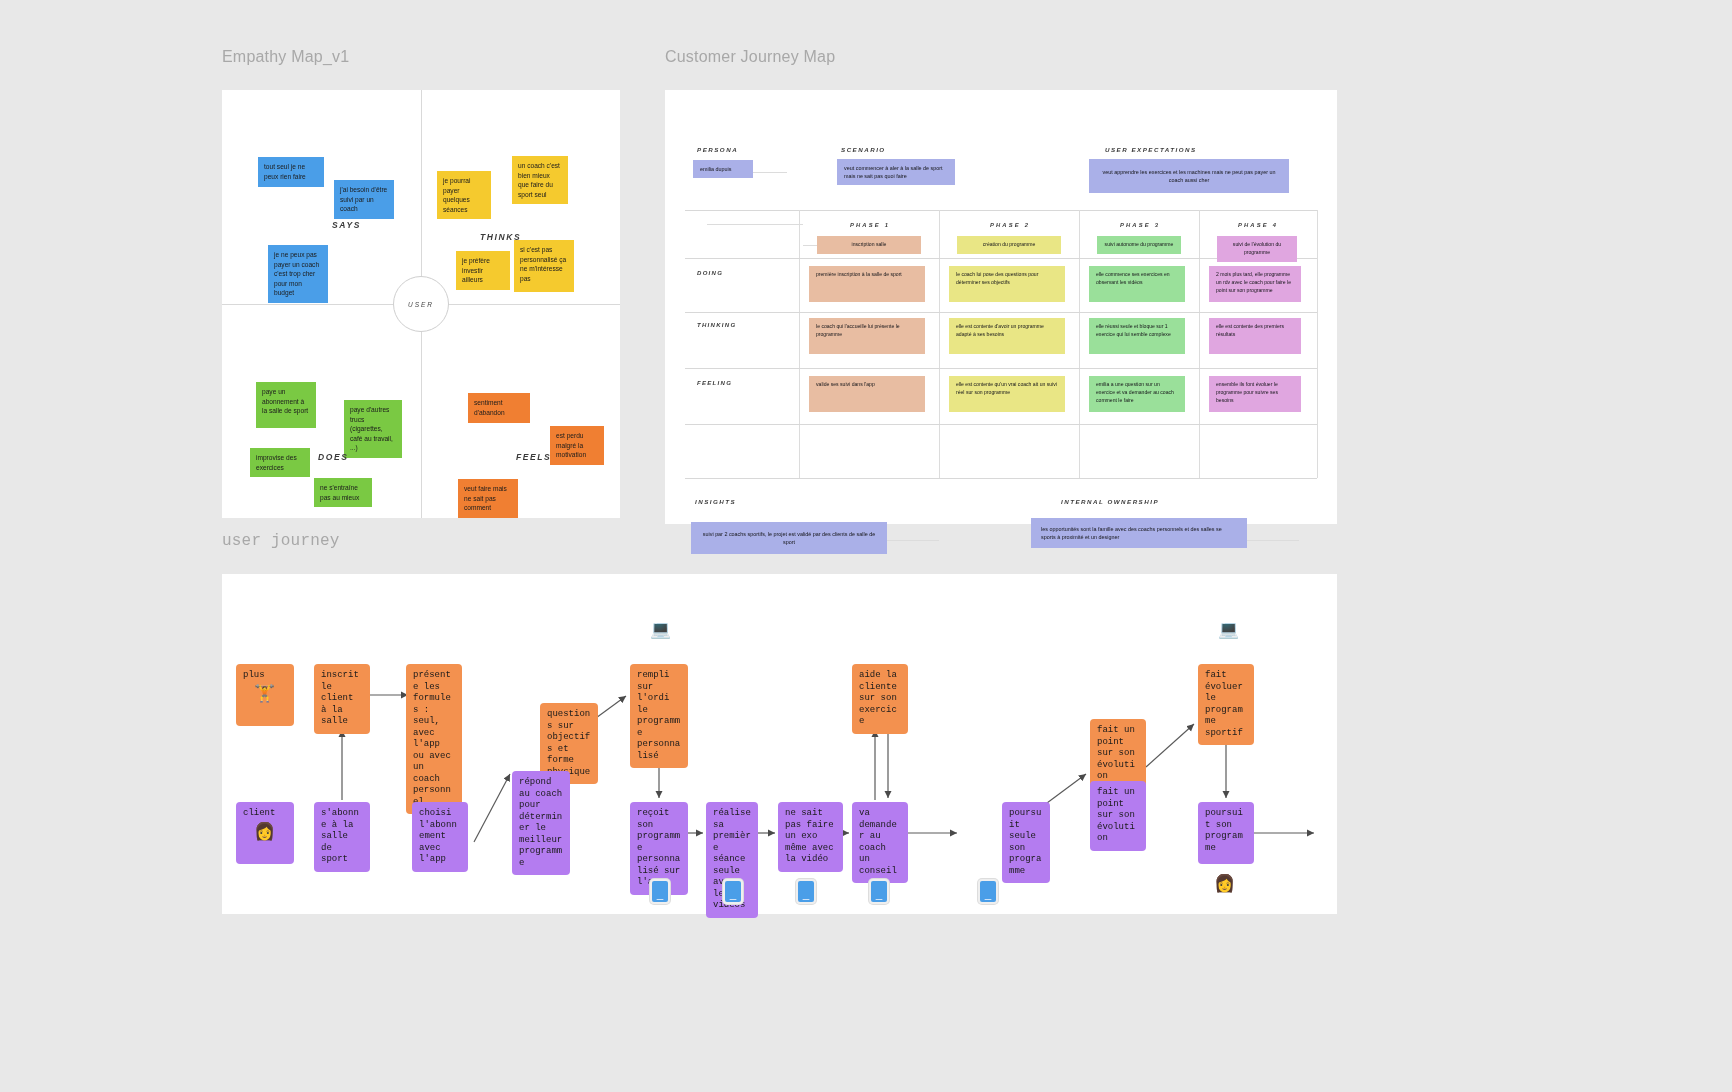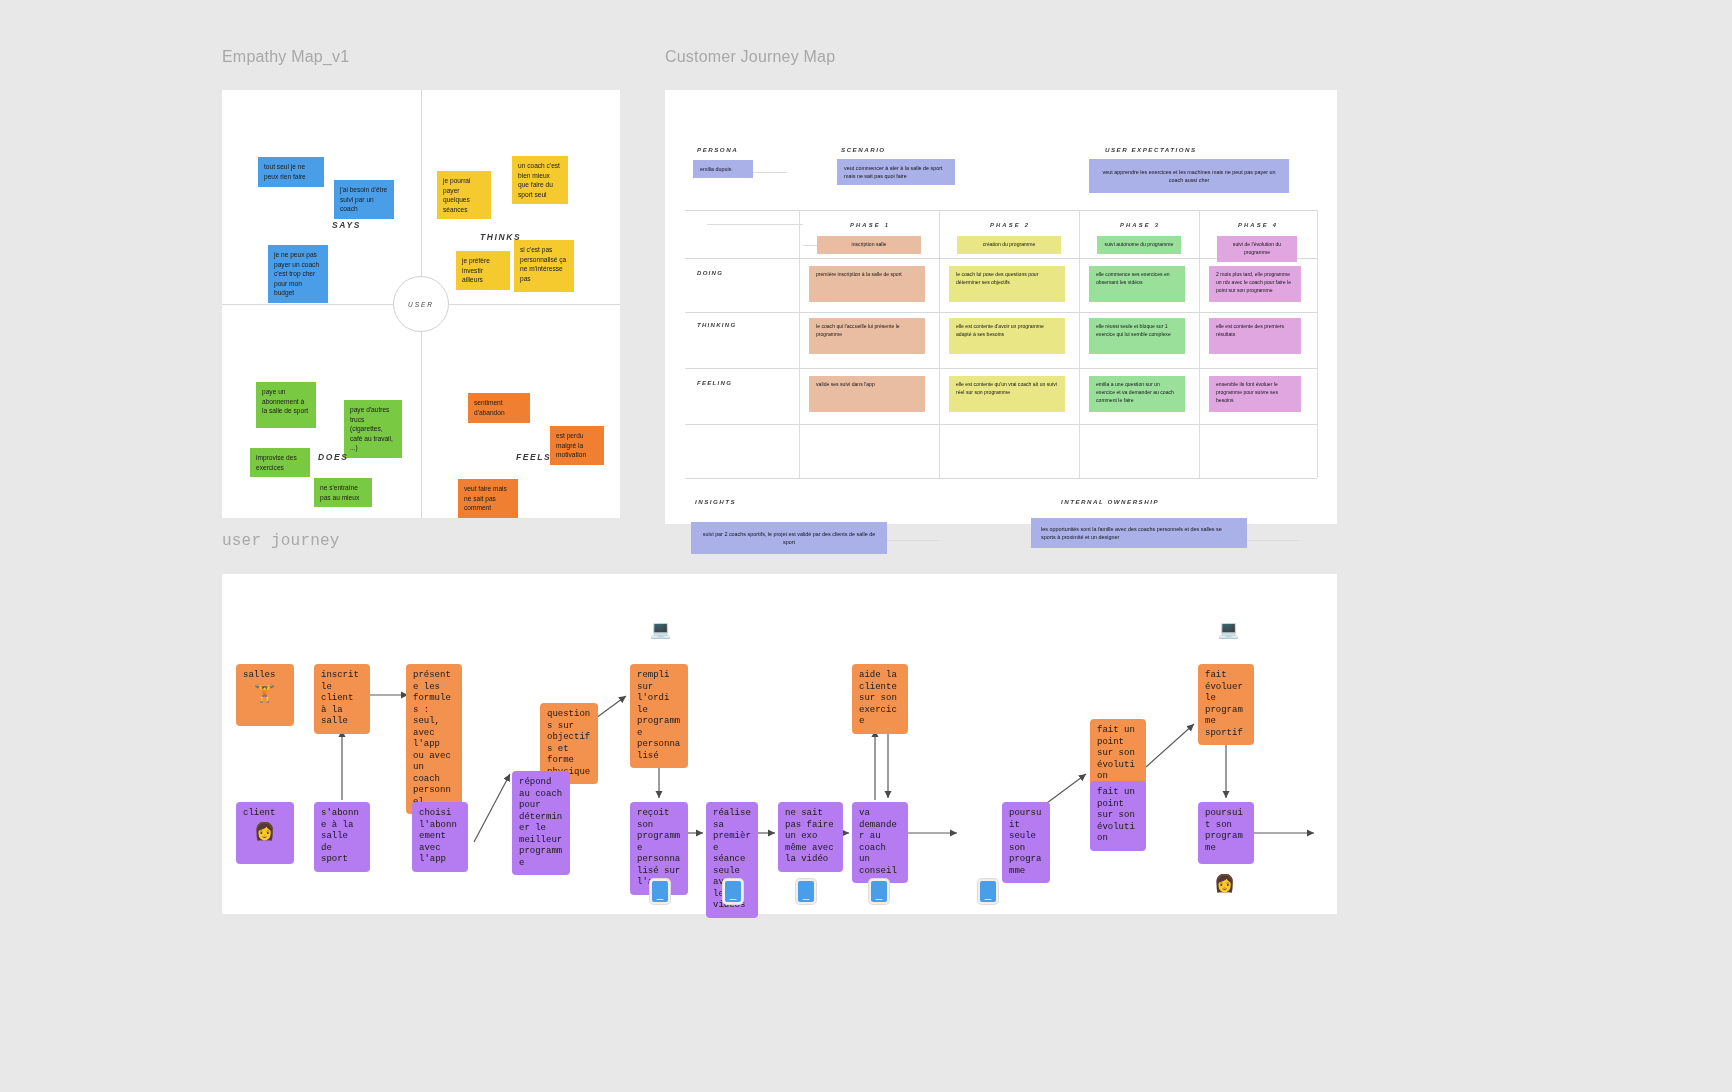--- a/index.html
+++ b/index.html
@@ -214,21 +214,21 @@
         <line x1="653" y1="226" x2="653" y2="156"></line>
         <line x1="666" y1="154" x2="666" y2="224"></line>
         <line x1="686" y1="259" x2="735" y2="259"></line>
         <line x1="794" y1="252" x2="864" y2="200"></line>
         <line x1="924" y1="193" x2="972" y2="150"></line>
         <line x1="1004" y1="154" x2="1004" y2="224"></line>
         <line x1="1032" y1="259" x2="1092" y2="259"></line>
       </g>
     </svg>
     <div id="uj-layer">
-        <div class="uj-box b-orange" style="left: 14px; top: 90px; width: 58px; min-height: 62px;">salles</div>
+        <div class="uj-box b-orange" style="left: 14px; top: 90px; width: 58px; min-height: 62px;">plus</div>
         <div class="uj-box b-purple" style="left: 14px; top: 228px; width: 58px; min-height: 62px;">client</div>
         <div class="uj-box b-orange" style="left: 92px; top: 90px; width: 56px; min-height: 62px;">inscrit le client à la salle</div>
         <div class="uj-box b-purple" style="left: 92px; top: 228px; width: 56px; min-height: 62px;">s'abonne à la salle de sport</div>
         <div class="uj-box b-orange" style="left: 184px; top: 90px; width: 56px; min-height: 102px;">présente les formules : seul, avec l'app ou avec un coach personnel</div>
         <div class="uj-box b-purple" style="left: 190px; top: 228px; width: 56px; min-height: 62px;">choisi l'abonnement avec l'app</div>
         <div class="uj-box b-orange" style="left: 290px; top: 129px; width: 58px; min-height: 68px; margin-left: 28px;">questions sur objectifs et forme physique</div>
         <div class="uj-box b-purple" style="left: 290px; top: 197px; width: 58px; min-height: 73px;">répond au coach pour déterminer le meilleur programme</div>
         <div class="uj-box b-orange" style="left: 408px; top: 90px; width: 58px; min-height: 62px;">rempli sur l'ordi le programme personnalisé</div>
         <div class="uj-box b-purple" style="left: 408px; top: 228px; width: 58px; min-height: 62px;">reçoit son programme personnalisé sur l'app</div>
         <div class="uj-box b-purple" style="left: 484px; top: 228px; width: 52px; min-height: 62px;">réalise sa première séance seule avec les vidéos</div>

